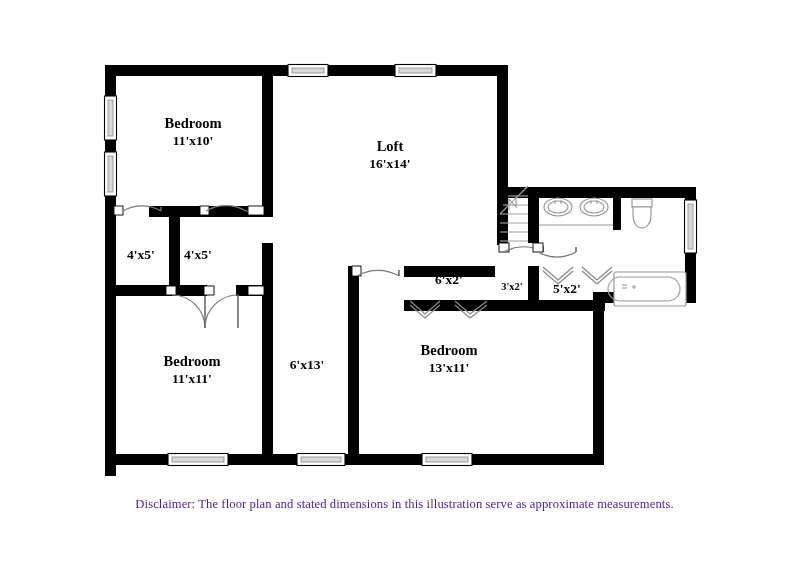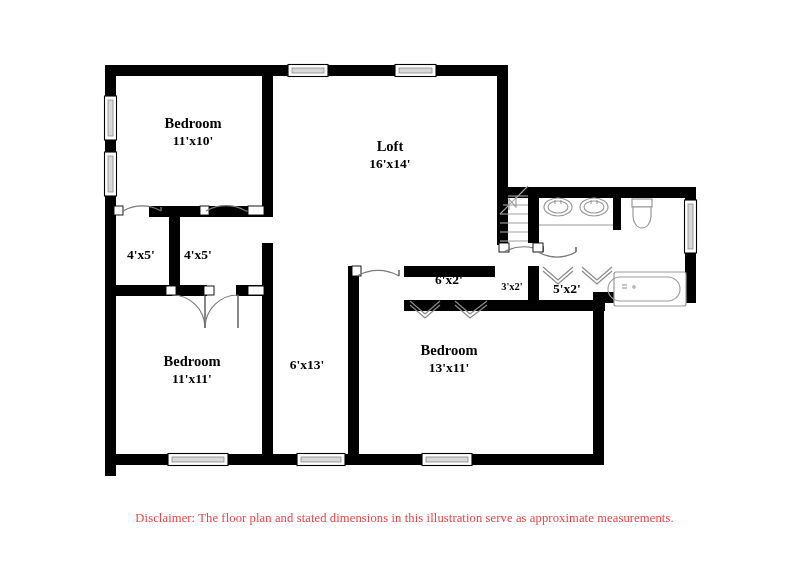--- a/index.html
+++ b/index.html
@@ -21,27 +21,27 @@
     background: #ffffff;
   }
   #plan-svg {
     position: absolute;
     left: 0;
     top: 0;
   }
   .disclaimer {
     position: absolute;
     left: 0;
-    top: 510px;
+    top: 496px;
     width: 809px;
     text-align: center;
     font-family: "Liberation Serif", serif;
     font-size: 12.6px;
     line-height: 17px;
-    color: #ef4444;
+    color: #4c1d95;
     letter-spacing: 0.1px;
   }
   .room-label {
     font-family: "Liberation Serif", serif;
     font-weight: bold;
     fill: #000000;
     text-anchor: middle;
   }
   .room-name {
     font-size: 14.5px;

